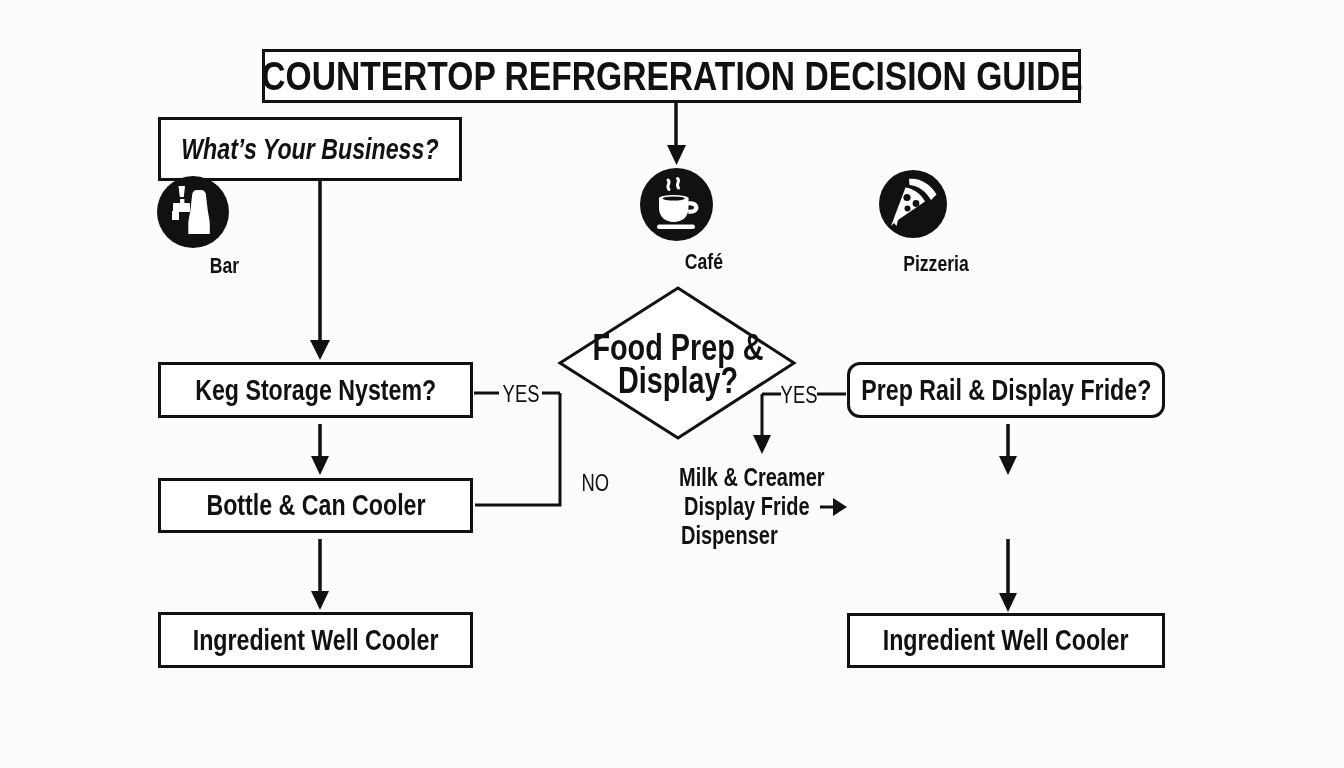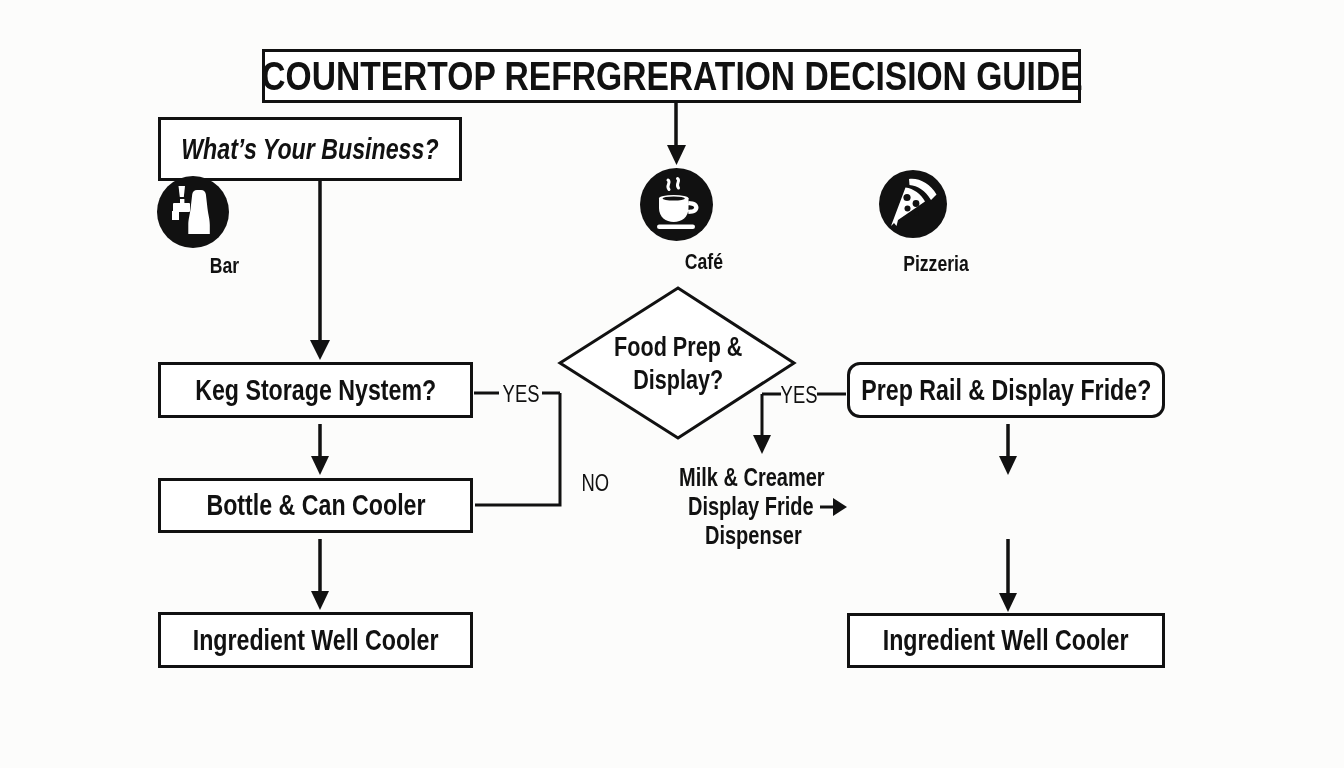--- a/index.html
+++ b/index.html
@@ -18,27 +18,27 @@
     box-sizing:border-box;
     display:flex;align-items:center;justify-content:center;
   }
   .b{font-weight:bold;color:#111;}
   .cx{display:inline-block;white-space:nowrap;transform:scaleX(.8);transform-origin:center;}
   .title-text{font-size:40px;letter-spacing:0px;transform:scaleX(.84);}
   .q-text{font-size:29px;}
   .node-text{font-size:29px;}
   .diamond-text{
     position:absolute;left:563px;top:331px;width:230px;
-    text-align:center;font-size:27px;line-height:33px;font-weight:bold;
+    text-align:center;font-size:36px;line-height:33px;font-weight:bold;
   }
   .icon-label{position:absolute;text-align:right;font-size:22px;font-weight:bold;}
   .edge-label{position:absolute;text-align:center;font-size:23px;font-weight:normal;}
   .milk-note{
     position:absolute;left:679px;top:463px;width:170px;
-    font-size:25px;line-height:29px;font-weight:bold;text-align:center;
+    font-size:25px;line-height:29px;font-weight:bold;text-align:left;
   }
   .milk-note .cx{transform-origin:left;}
   .icon{position:absolute;display:block;}
   svg.connectors{position:absolute;left:0;top:0;pointer-events:none;}
 </style>
 </head>
 <body>
 
 <div id="canvas">
 

